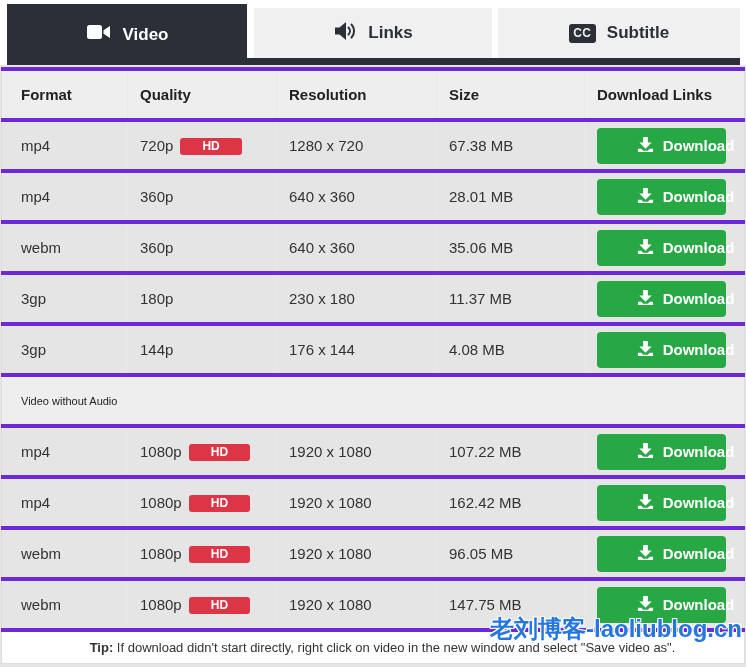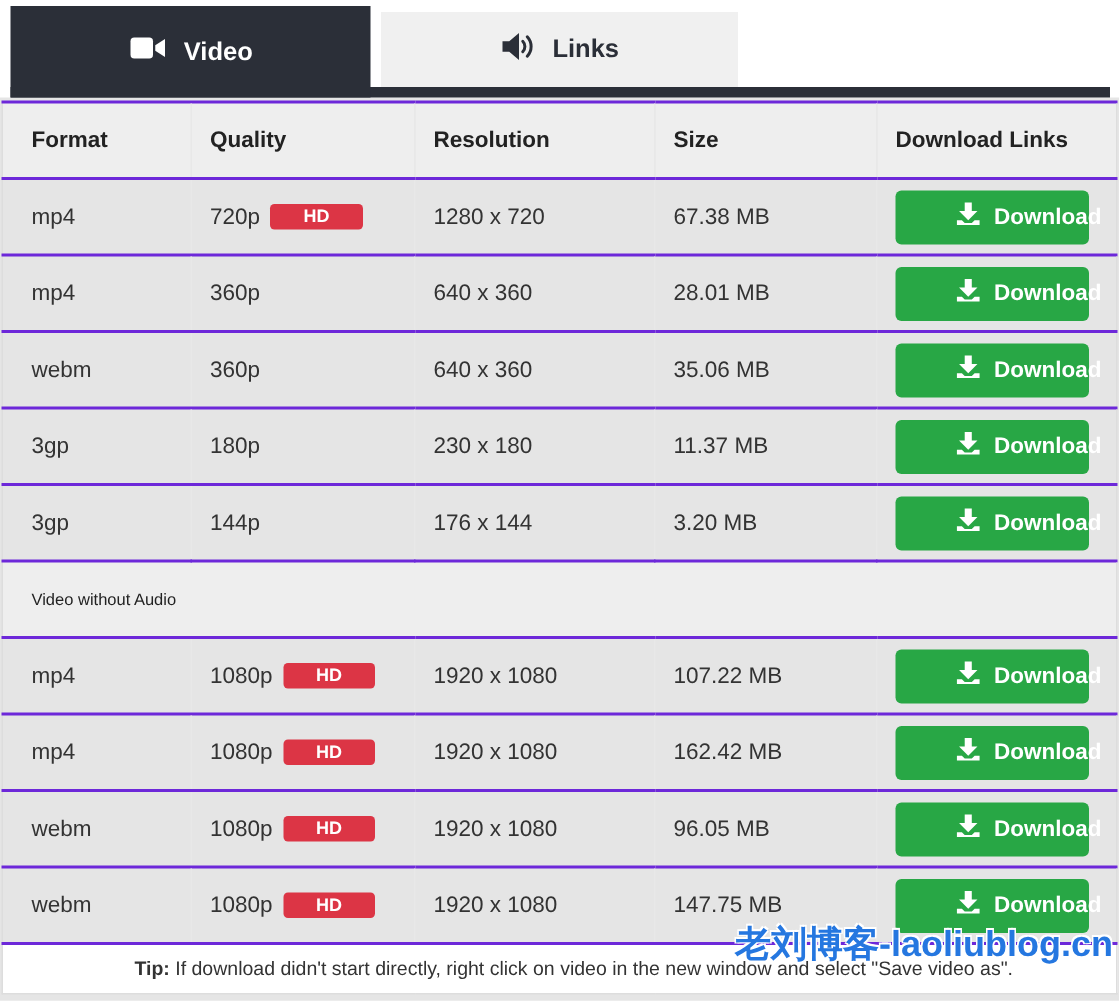--- a/index.html
+++ b/index.html
@@ -19,21 +19,21 @@
             width: 27px; height: 19px; border-radius: 3px; background: #2b2f38; color: #f0f0f0;
             font-size: 12px; font-weight: bold; letter-spacing: 0.5px; }
 
   
   .dl-table { width: 744px; margin: 2px 1px 0 1px; border-collapse: collapse; table-layout: fixed;
               border: 1px solid #ddd; color: #333; font-size: 15px; }
   .dl-table col.c-format { width: 126px; }
   .dl-table col.c-quality { width: 149px; }
   .dl-table col.c-resolution { width: 160px; }
   .dl-table col.c-size { width: 148px; }
-  .dl-table th, .dl-table td { border-top: 2px solid #6d28d9; border-right: 1px solid #e8e8e8;
+  .dl-table th, .dl-table td { border-top: 4px solid #6d28d9; border-right: 1px solid #e8e8e8;
                                text-align: left; vertical-align: middle; height: 51px; padding: 0 8px 0 12px; }
   .dl-table th:last-child, .dl-table td:last-child { border-right: none; }
   .dl-table th:first-child, .dl-table td:first-child { padding-left: 19px; }
   .dl-table thead th { background: #eeeeee; font-weight: bold; font-size: 15px; color: #222; }
   tr.section-row td { background: #eeeeee; font-weight: normal; font-size: 11px; color: #222;
                       padding-left: 19px; border-right: none; }
   .hd-badge { display: inline-block; margin-left: 7px; padding: 2px 22px 3px; border-radius: 3px;
               background: #dc3545; color: #fff; font-size: 12px; font-weight: bold; line-height: 1;
               vertical-align: 1px; }
   .dl-btn { display: inline-flex; align-items: center; justify-content: center; gap: 9px;
@@ -75,20 +75,24 @@
     <div class="tab tab-inactive tab-audio">
       <span>
         <svg width="24" height="22" viewBox="0 0 24 22">
           <path fill="#2b2f38" d="M2 7.5 v7 h4.5 L13 20 V2 L6.5 7.5 z"></path>
           <path fill="none" stroke="#2b2f38" stroke-width="2" stroke-linecap="round" d="M15.5 7.5 a5 5 0 0 1 0 7 M18.5 4.5 a9.5 9.5 0 0 1 0 13"></path>
         </svg>
       </span>
       <span>Links</span>
     </div>
 
+    <div class="tab tab-inactive tab-subtitle">
+      <span class="cc-box">CC</span>
+      <span>Subtitle</span>
+    </div>
   </div>
 
   <table class="dl-table">
     <colgroup>
       <col class="c-format">
         <col class="c-quality">
         <col class="c-resolution">
         <col class="c-size">
         <col>
     </colgroup>
@@ -175,21 +179,21 @@
                 </svg>
         </span>
         <span>Download</span>
       </button>
     </td>
   </tr>
         <tr>
     <td>3gp</td>
     <td><span>144p</span></td>
     <td>176 x 144</td>
-    <td>3.20 MB</td>
+    <td>4.08 MB</td>
     <td>
       <button class="dl-btn">
         <span>
           <svg width="17" height="17" viewBox="0 0 18 18">
                   <g fill="#ffffff">
             <path d="M6.5 1 h5 v6 h4 L9 13.5 2.5 7 h4 z"></path>
             <path d="M1 13.5 h3.5 l2 2 h5 l2-2 H17 V17 H1 z"></path>
           </g>
                 </svg>
         </span>

